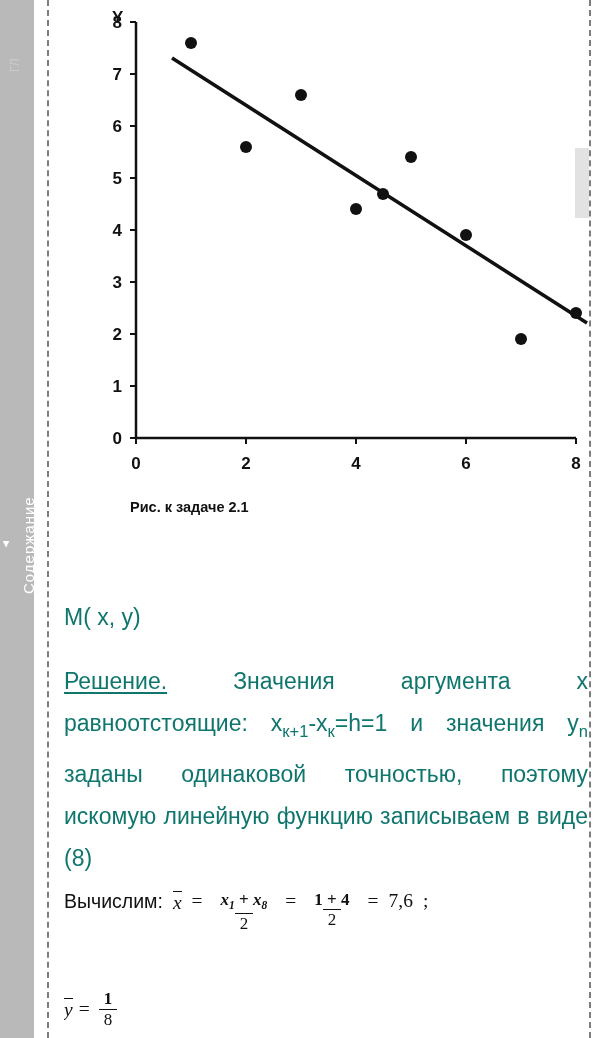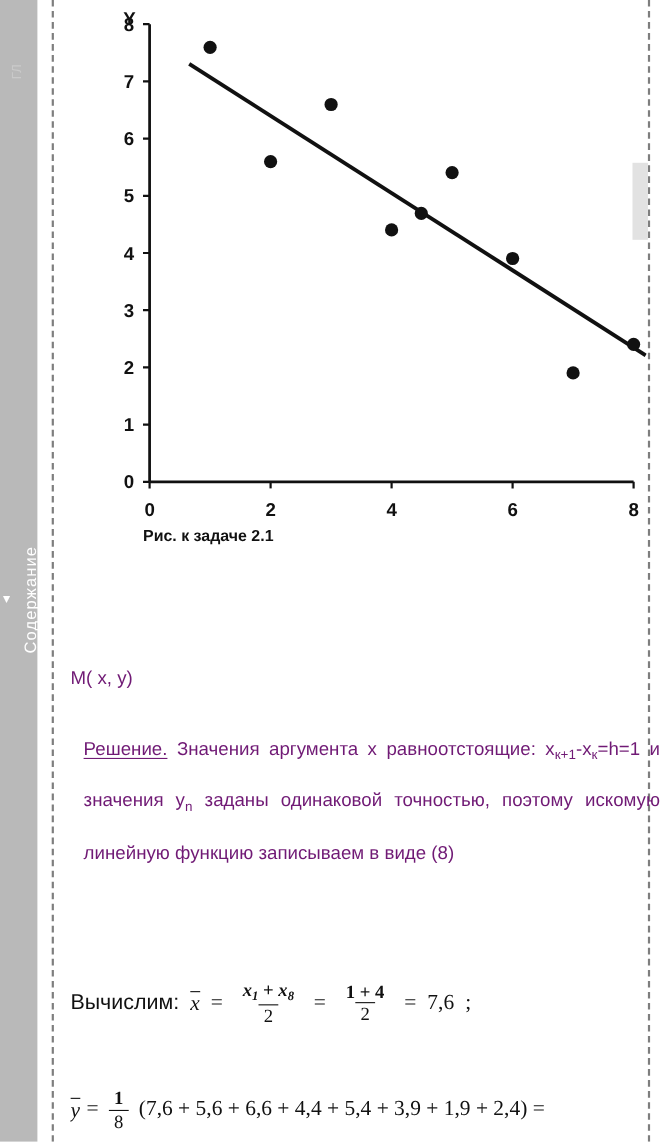--- a/index.html
+++ b/index.html
@@ -102,55 +102,53 @@
     top: 2px;
     font-size: 17px;
     font-weight: bold;
     font-family: "Liberation Sans", sans-serif;
   }
   svg.plot { display: block; }
 
   .cap {
     position: absolute;
     left: 78px;
-    top: 480px;
+    top: 499px;
     font-size: 14.5px;
     font-weight: bold;
     font-family: "Liberation Sans", sans-serif;
   }
 
   
   .body-text {
     position: absolute;
     left: 12px;
     width: 524px;
-    font-size: 17px;
+    font-size: 23px;
     line-height: 42px;
-    color: #701a75;
+    color: #0f766e;
   }
   #m-line { top: 596px; }
 
   #para-solution {
     top: 660px;
     text-align: justify;
     text-justify: inter-word;
-    margin-left: 12px;
   }
   #para-solution u { text-underline-offset: 3px; }
 
   .sub { font-size: 0.72em; vertical-align: sub; }
 
   
   #calc-line {
     position: absolute;
     left: 12px;
     top: 890px;
     font-size: 19.5px;
     display: flex;
-    align-items: center;
     gap: 10px;
   }
   #ybar-line {
     position: absolute;
     left: 12px;
     top: 980px;
     font-size: 19.5px;
     display: flex;
     align-items: center;
     gap: 6px;
@@ -305,16 +303,15 @@
     <span class="mo">;</span>
   </div>
 
   <div id="ybar-line">
     <span class="overbar mi">y</span>
     <span class="mo">=</span>
     <span class="frac">
       <span class="num mn">1</span>
       <span class="den mn">8</span>
     </span>
-    <span class="mn">(7,6 + 5,6 + 6,6 + 4,4 + 5,4 + 3,9 + 1,9 + 2,4) =</span>
   </div>
 
 </div>
 
 </body></html>

